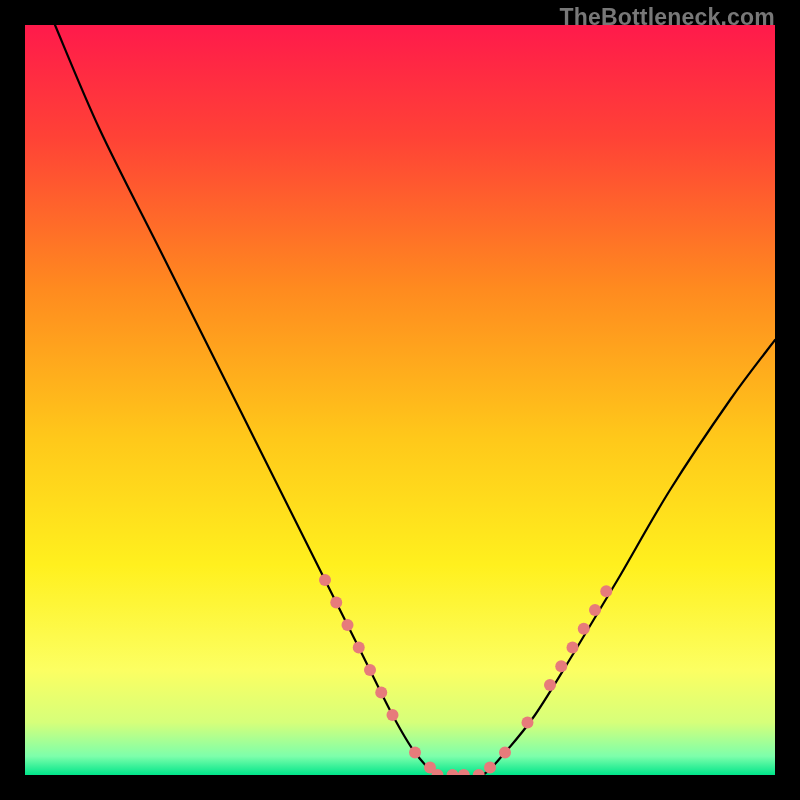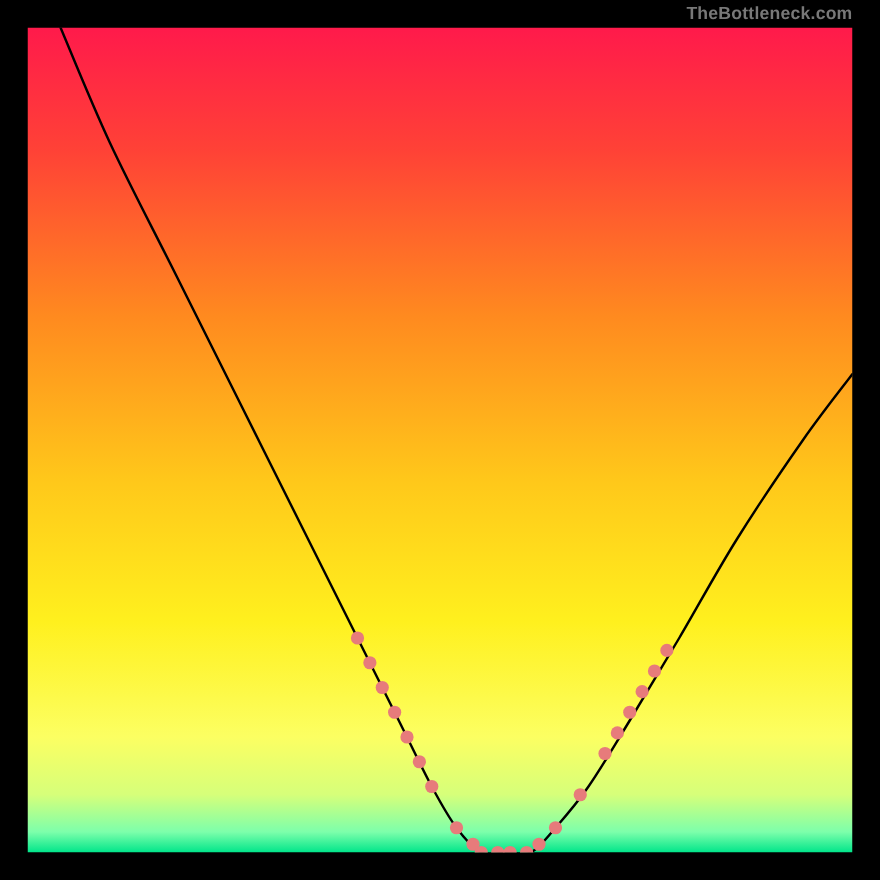--- a/index.html
+++ b/index.html
@@ -16,21 +16,21 @@
     top: 25px;
     width: 750px;
     height: 750px;
     background: #000;
   }
   .watermark {
     position: absolute;
     top: 4px;
     right: 25px;
     font-family: Arial, Helvetica, sans-serif;
-    font-size: 16px;
+    font-size: 23px;
     font-weight: 600;
     color: #787878;
     letter-spacing: 0.2px;
   }
   svg {
     display: block;
   }
 </style>
 </head>
 <body>

